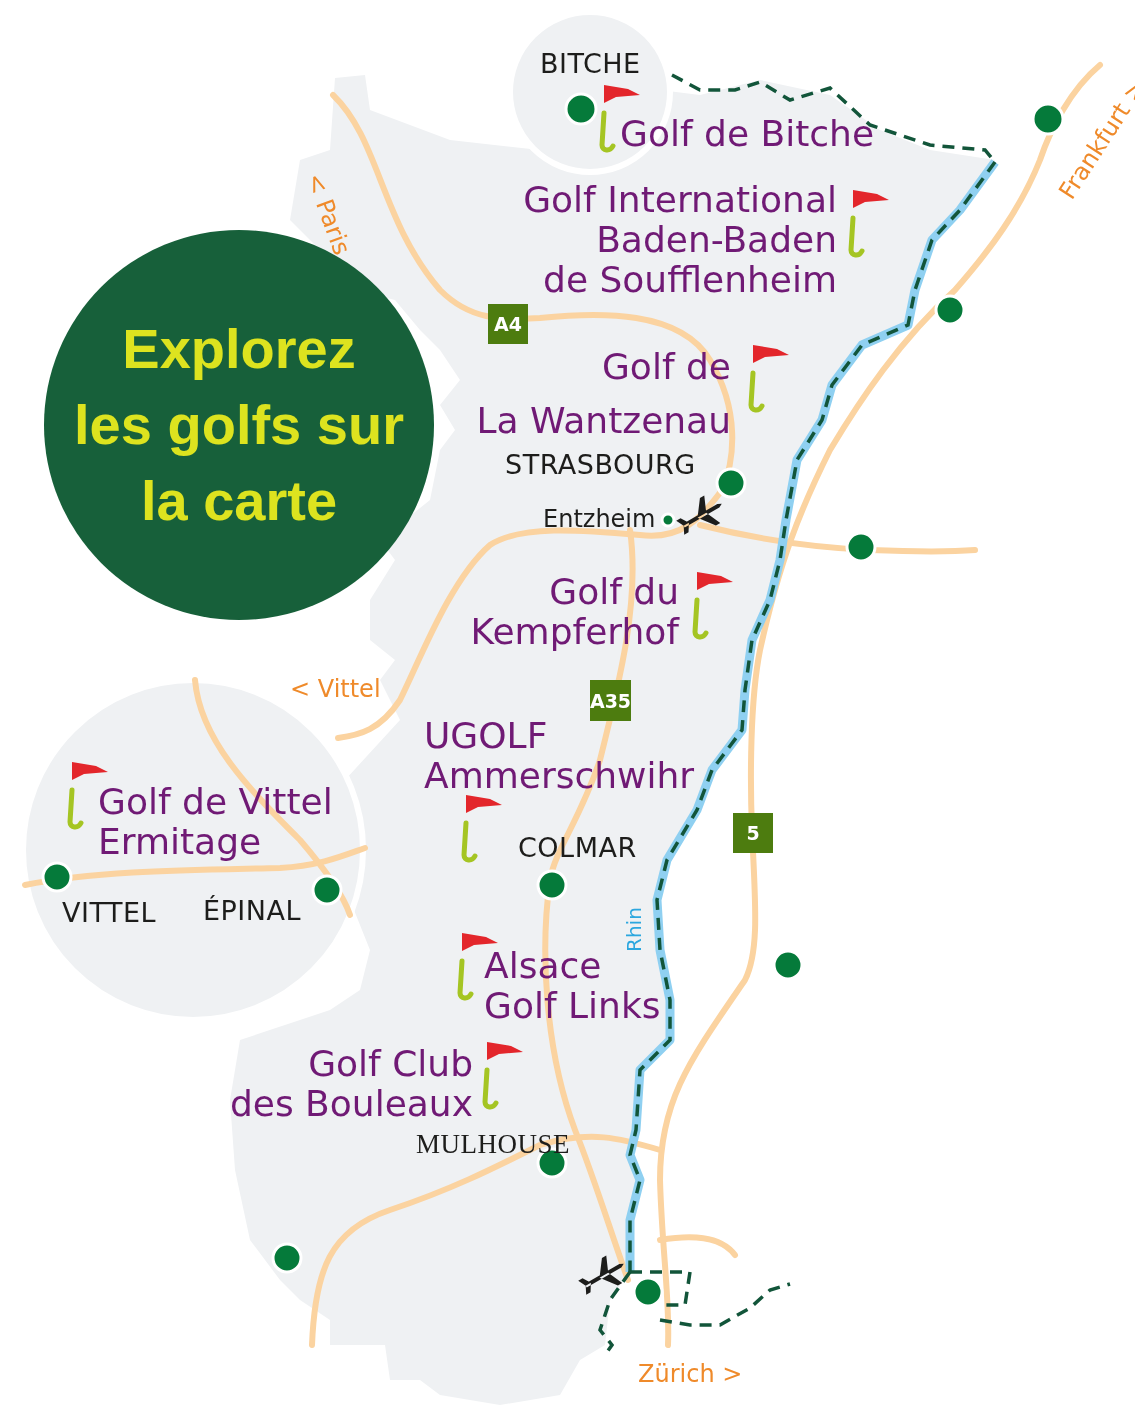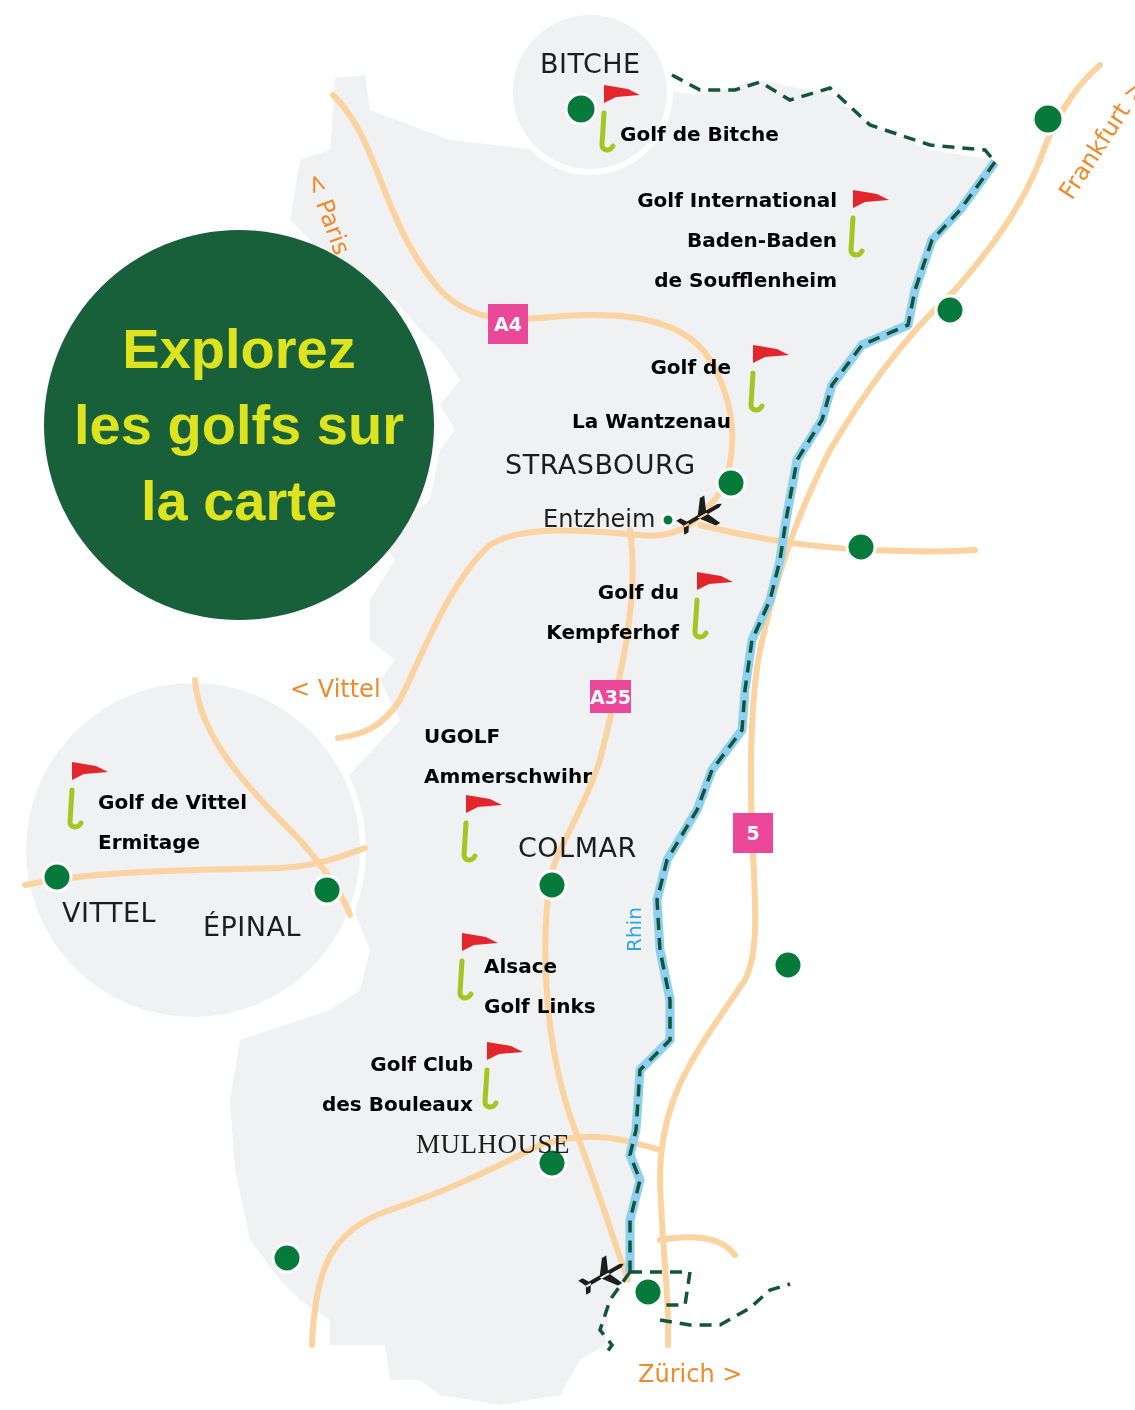--- a/index.html
+++ b/index.html
@@ -1,24 +1,24 @@
 <!DOCTYPE html>
 <html><head>
 <meta charset="utf-8">
 <style>
   html,body{margin:0;padding:0;background:#fff;}
   body{width:1135px;height:1410px;position:relative;overflow:hidden;font-family:"DejaVu Sans","Liberation Sans",sans-serif;}
   svg.map{position:absolute;left:0;top:0;}
   .lbl{position:absolute;white-space:nowrap;line-height:1;}
   .city{color:#1d1d1b;font-size:27px;letter-spacing:0.5px;}
-  .golf{color:#000000;font-size:20px;font-weight:bold;line-height:40px;}
+  .golf{color:#701a75;font-size:36px;font-weight:normal;line-height:40px;}
   .dir{color:#ef8a2a;font-size:24px;}
   .rhin{color:#2ca7df;font-size:20px;}
   .small{font-size:24px;color:#1d1d1b;}
-  .shield{position:absolute;background:#ec4899;color:#fff;font-weight:bold;font-size:19px;display:flex;align-items:center;justify-content:center;font-family:"DejaVu Sans",sans-serif;}
+  .shield{position:absolute;background:#4d7c0f;color:#fff;font-weight:bold;font-size:19px;display:flex;align-items:center;justify-content:center;font-family:"DejaVu Sans",sans-serif;}
   .hero{position:absolute;left:44px;top:230px;width:390px;height:390px;border-radius:50%;background:#17603a;}
   .hero-text{position:absolute;left:0;top:0;width:100%;height:100%;display:flex;flex-direction:column;align-items:center;justify-content:center;color:#dde31f;font-family:"Liberation Sans",sans-serif;font-weight:bold;font-size:56px;line-height:76px;text-align:center;}
   .right{text-align:right;}
 </style>
 </head>
 <body>
 
 <svg class="map" width="1135" height="1410" viewBox="0 0 1135 1410">
 
   <path fill="#eff1f3" d="
@@ -93,30 +93,30 @@
 
 <div class="hero">
   <div class="hero-text">
     <span>Explorez</span>
     <span>les golfs sur</span>
     <span>la carte</span>
   </div>
 </div>
 
 <div class="shield" style="left:488px;top:304px;width:40px;height:40px;">A4</div>
-<div class="shield" style="left:590px;top:680px;width:41px;height:33px;">A35</div>
+<div class="shield" style="left:590px;top:680px;width:41px;height:41px;">A35</div>
 <div class="shield" style="left:733px;top:813px;width:40px;height:40px;">5</div>
 
 <div class="lbl city" style="left:540px;top:50px;">BITCHE</div>
 <div class="lbl city" style="left:505px;top:451px;">STRASBOURG</div>
 <div class="lbl small" style="left:543px;top:507px;">Entzheim</div>
 <div class="lbl city" style="left:518px;top:834px;">COLMAR</div>
 <div class="lbl city" style="left:416px;top:1131px;font-family:Liberation Serif, serif;">MULHOUSE</div>
 <div class="lbl city" style="left:62px;top:899px;">VITTEL</div>
-<div class="lbl city" style="left:203px;top:897px;margin-top:16px;">ÉPINAL</div>
+<div class="lbl city" style="left:203px;top:897px;">ÉPINAL</div>
 
 <div class="lbl dir" style="left:325px;top:170px;transform:rotate(70deg);transform-origin:left top;">&lt; Paris</div>
 <div class="lbl dir" style="left:1055px;top:190px;transform:rotate(-57deg);transform-origin:left top;">Frankfurt &gt;</div>
 <div class="lbl dir" style="left:290px;top:677px;">&lt; Vittel</div>
 <div class="lbl dir" style="left:638px;top:1362px;">Zürich &gt;</div>
 <div class="lbl rhin" style="left:624px;top:952px;transform:rotate(-90deg);transform-origin:left top;">Rhin</div>
 
 <div class="lbl golf" style="left:620px;top:114px;">
   <span>Golf de Bitche</span>
 </div>

